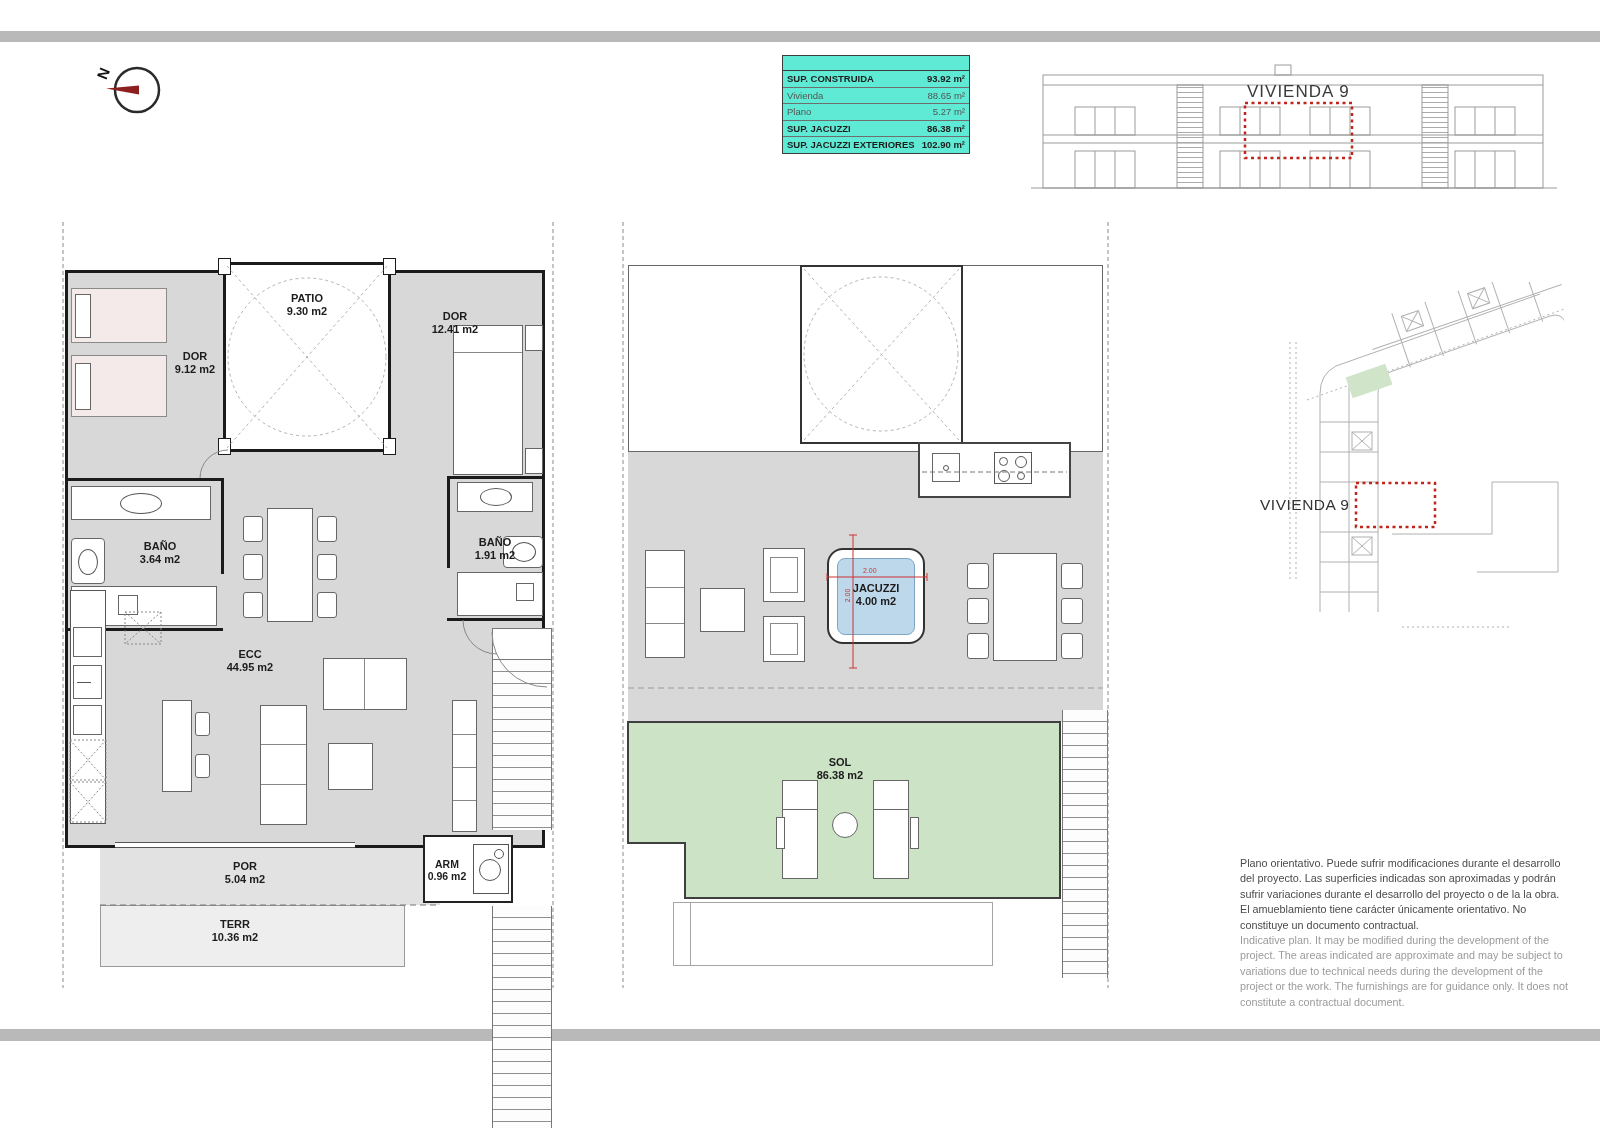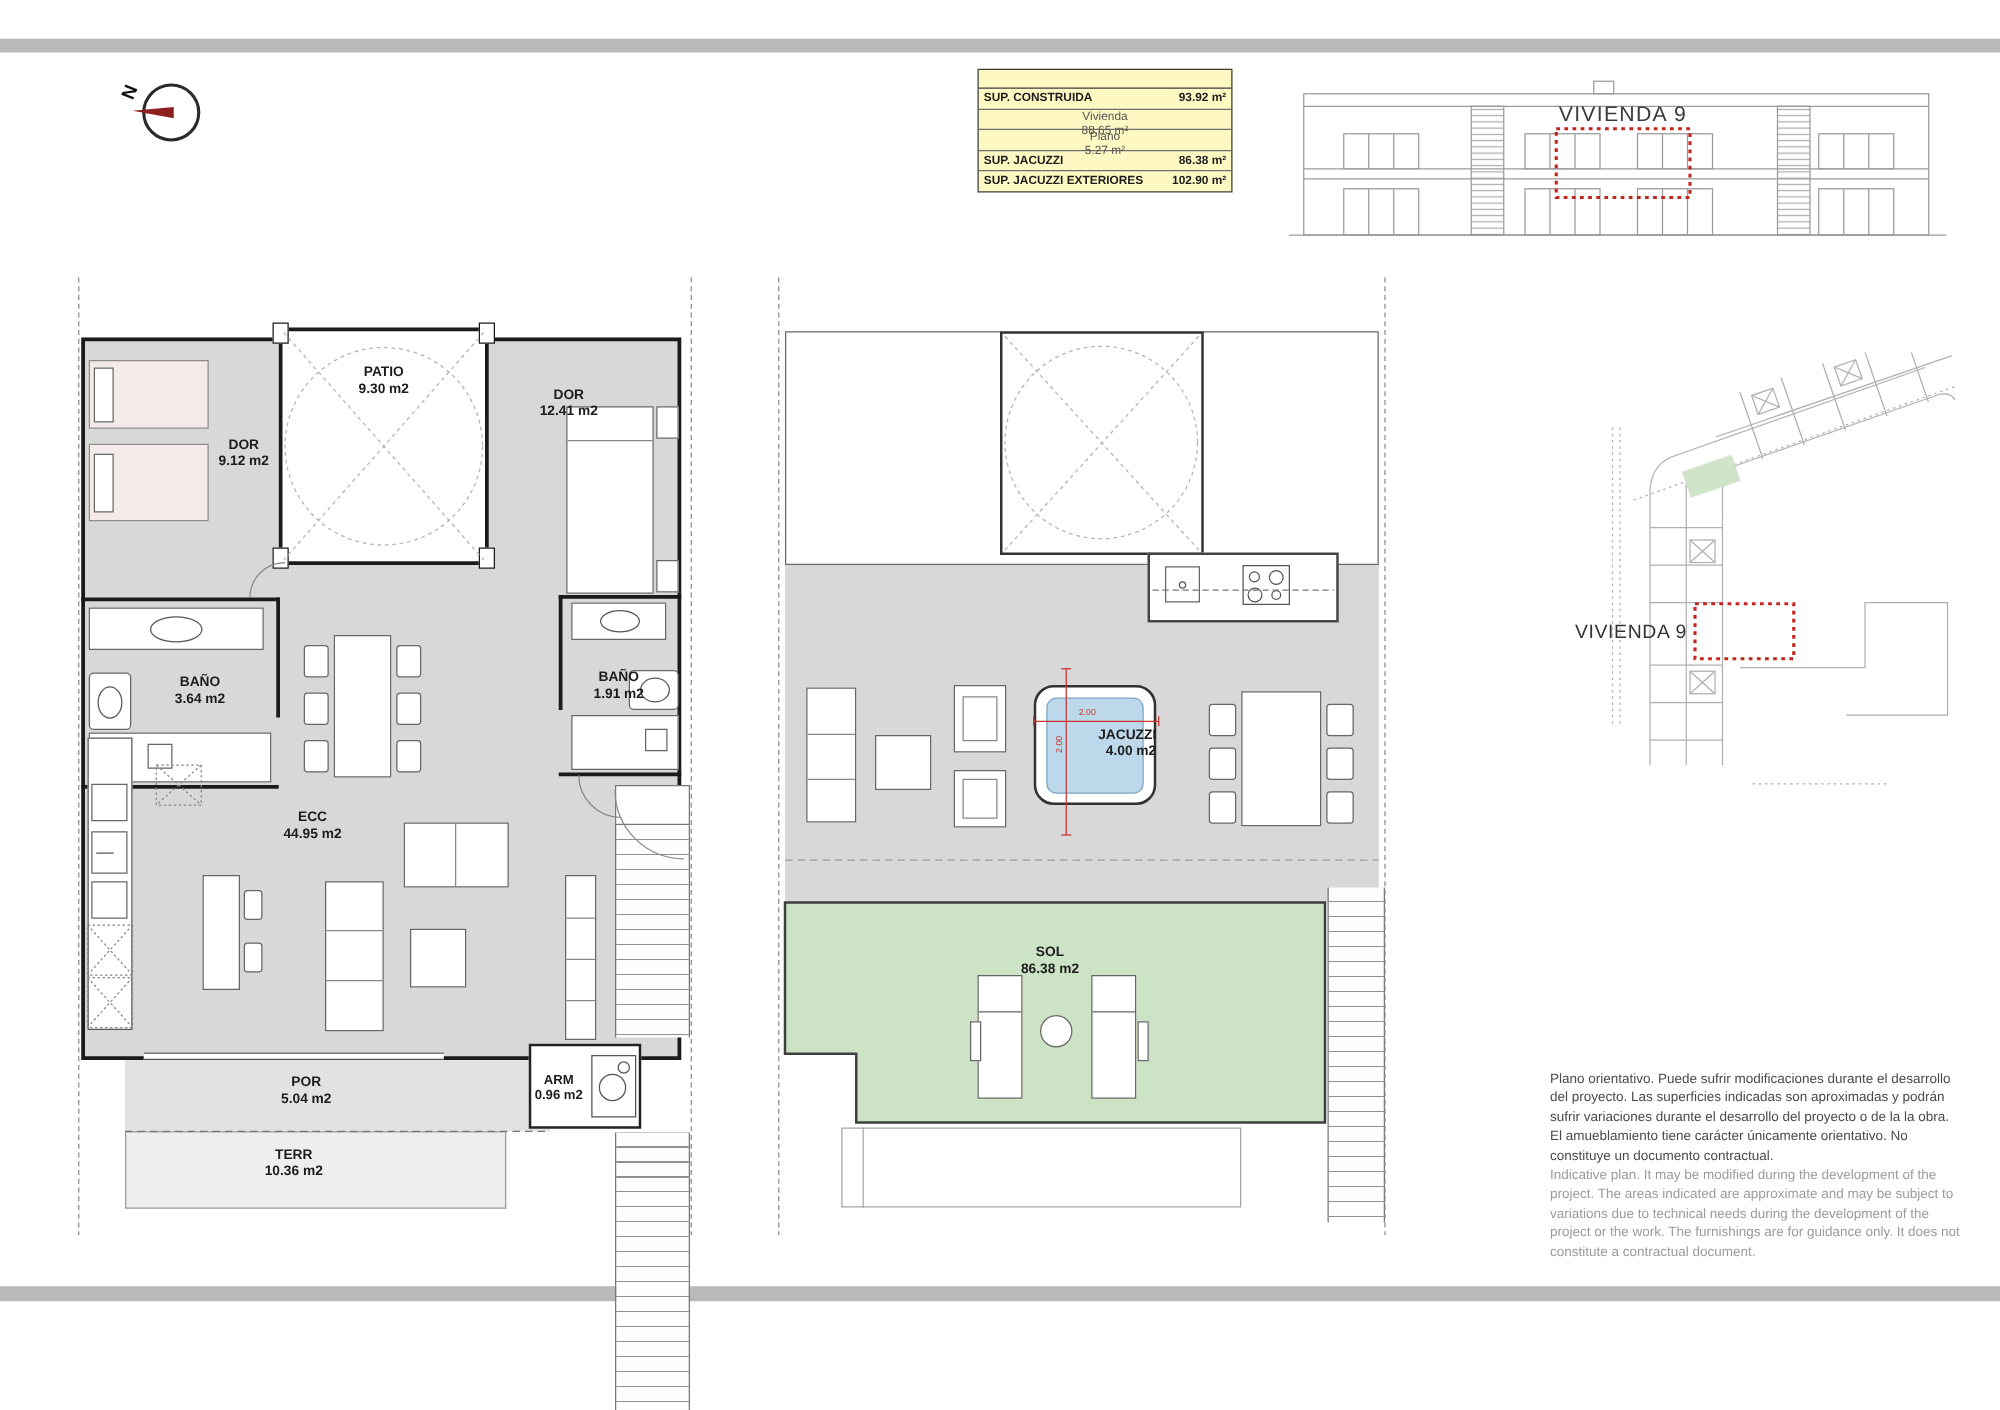--- a/index.html
+++ b/index.html
@@ -2,27 +2,27 @@
 <html><head>
 <meta charset="utf-8">
 <style>
   html,body{margin:0;padding:0;background:#fff;}
   .page{position:relative;width:1600px;height:1128px;background:#ffffff;overflow:hidden;
         font-family:"Liberation Sans",sans-serif;color:#222;}
   .abs{position:absolute;box-sizing:border-box;}
   .bar{position:absolute;left:0;width:1600px;height:11px;background:#b9b9b9;}
 
   
-  .atable{position:absolute;left:782px;top:55px;width:204px;border:1.5px solid #3c3c3c;background:#fef9c3;box-sizing:border-box;}
+  .atable{position:absolute;left:782px;top:55px;width:188px;border:1.5px solid #3c3c3c;background:#5eead4;box-sizing:border-box;}
   .atable .hd{height:14px;border-bottom:1.5px solid #3c3c3c;}
   .trow{display:flex;justify-content:space-between;align-items:center;height:15.5px;
         padding:0 4px;font-size:9.5px;border-bottom:1px solid #6e6e6e;}
   .trow:last-child{border-bottom:none;}
   .trow.b{font-weight:bold;color:#1d1d1d;}
-  .trow.n{color:#555;flex-direction:column;}
+  .trow.n{color:#555;}
 
   
   .page-title{position:absolute;left:85px;top:1057px;font-size:31px;color:#262626;letter-spacing:.5px;}
   .rlabel{position:absolute;text-align:center;font-weight:bold;font-size:11px;line-height:1.18;color:#1c1c1c;z-index:8;}
   .rlabel .a{font-weight:bold;}
 
   
   .floor{position:absolute;box-sizing:border-box;}
   .wall{position:absolute;background:#1b1b1b;}
   .furn{position:absolute;background:#fff;border:1px solid #666;box-sizing:border-box;}
@@ -316,21 +316,21 @@
     <div class="furn" style="left:85px;top:368px;width:45px;height:44px;"></div>
     <div class="furn" style="left:148px;top:328px;width:42px;height:54px;">
       <div style="position:absolute;left:6px;top:8px;width:26px;height:34px;border:1px solid #888;"></div>
     </div>
     <div class="furn" style="left:148px;top:396px;width:42px;height:46px;">
       <div style="position:absolute;left:6px;top:6px;width:26px;height:30px;border:1px solid #888;"></div>
     </div>
 
     <div class="jacuzzi-outer" style="left:212px;top:328px;width:98px;height:96px;"></div>
     <div class="jacuzzi-inner" style="left:222px;top:338px;width:78px;height:77px;"></div>
-    <div class="rlabel" style="left:212px;top:362px;width:98px;z-index:9;text-align:right;">
+    <div class="rlabel" style="left:212px;top:362px;width:98px;z-index:9;">
       <div>JACUZZI</div>
       <div class="a">4.00 m2</div>
     </div>
     <div class="dimlabel" style="left:248px;top:347px;">2.00</div>
     <div class="dimlabel" style="left:226px;top:372px;transform:rotate(-90deg);">2.00</div>
 
     <div class="furn" style="left:378px;top:333px;width:64px;height:108px;"></div>
     <div class="chair" style="left:352px;top:343px;width:22px;height:26px;"></div>
     <div class="chair" style="left:352px;top:378px;width:22px;height:26px;"></div>
     <div class="chair" style="left:352px;top:413px;width:22px;height:26px;"></div>

